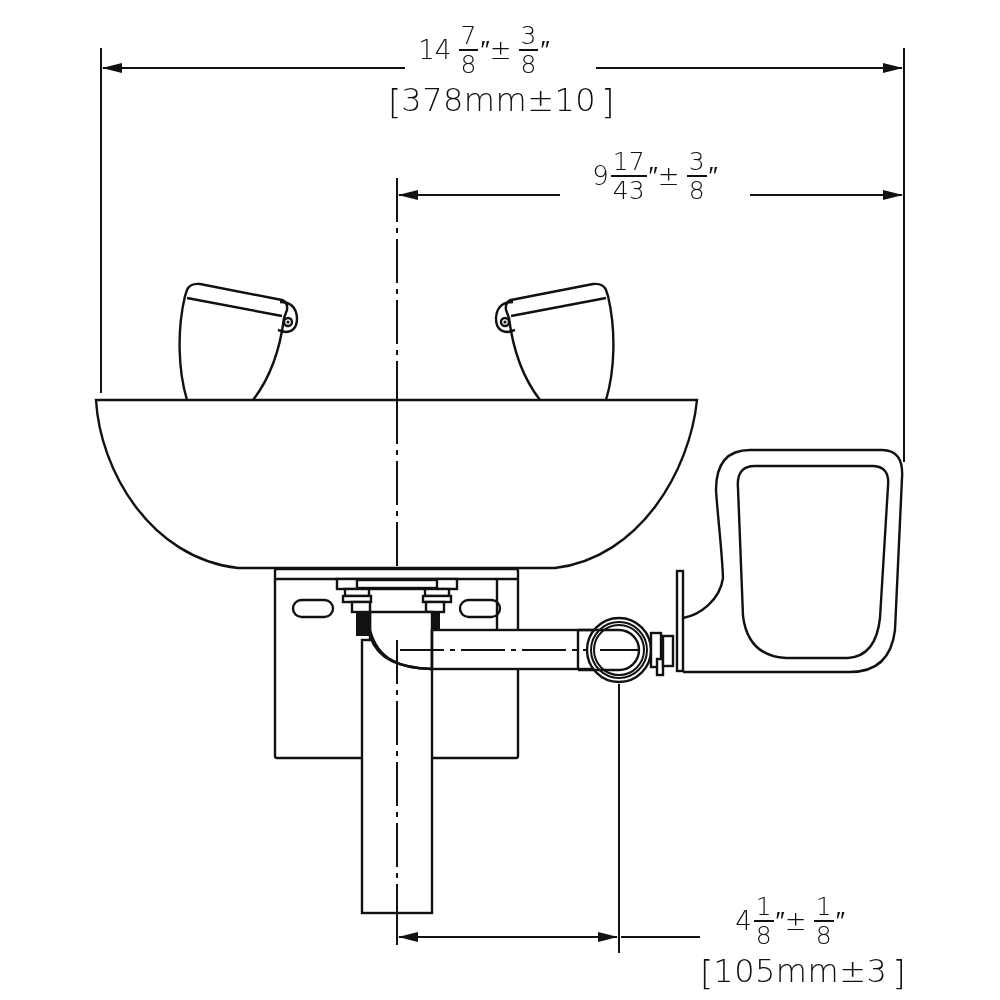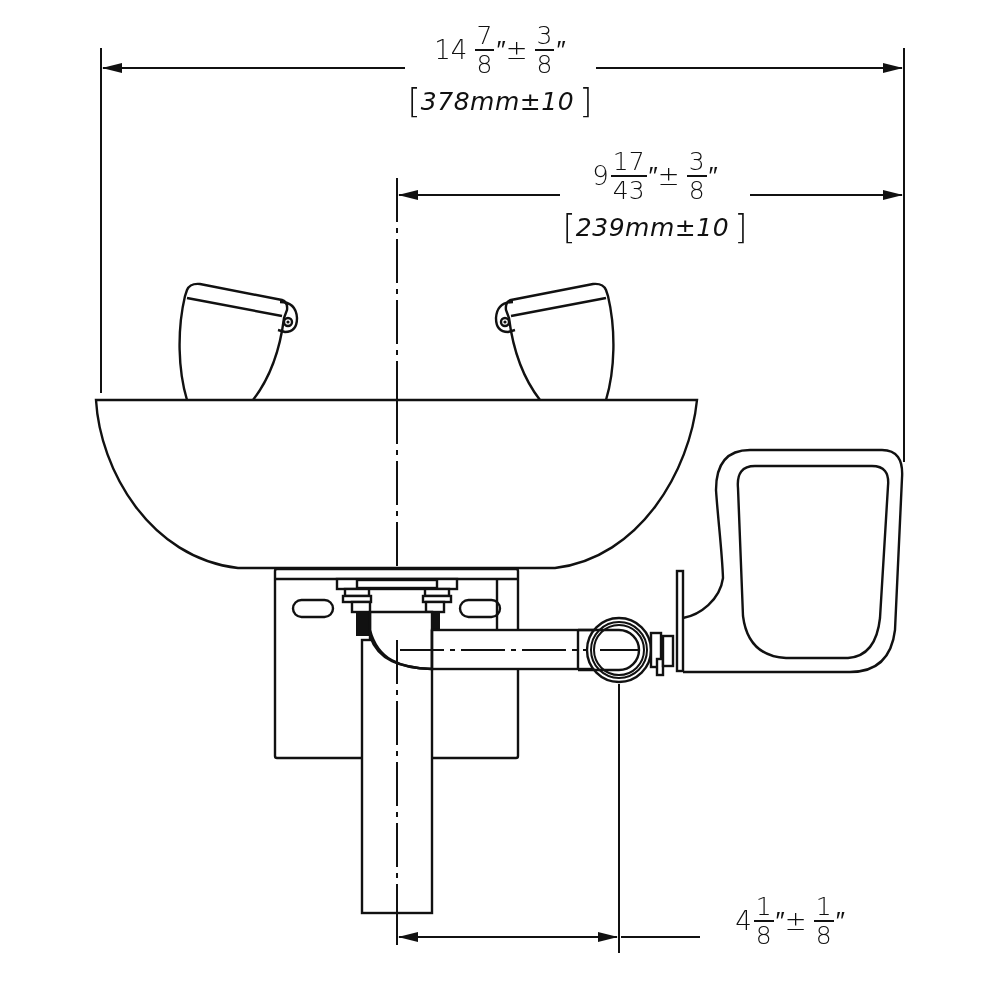--- a/index.html
+++ b/index.html
@@ -9,21 +9,21 @@
   .thin{stroke:#111;stroke-width:2;fill:none;}
   .fillw{stroke:#111;stroke-width:2.4;fill:#fff;}
   .cl{stroke:#111;stroke-width:2;fill:none;stroke-dasharray:44 6 5 6;}
   .ext{stroke:#111;stroke-width:2;fill:none;}
   .arrow{fill:#111;stroke:none;}
   .lbl{position:absolute;color:#111;font-family:"DejaVu Sans","Liberation Sans",sans-serif;font-weight:300;text-align:center;white-space:nowrap;line-height:1;}
   .frac{display:inline-flex;flex-direction:column;align-items:center;vertical-align:middle;margin:0 2px;}
   .frac .num{border-bottom:2px solid #111;padding:0 2px;}
   .frac span{font-size:25px;line-height:27px;}
   .main{font-size:26px;vertical-align:middle;}
-  .mm{font-size:25px;letter-spacing:0.5px;font-style:italic;}
+  .mm{font-size:32px;letter-spacing:0.5px;}
   .brk{font-size:34px;font-weight:200;vertical-align:-3px;}
 </style>
 </head>
 <body>
 
 <svg width="1000" height="1000" viewBox="0 0 1000 1000" xmlns="http://www.w3.org/2000/svg">
 
   <line class="ext" x1="101" y1="48" x2="101" y2="393"></line>
   <line class="ext" x1="904" y1="48" x2="904" y2="462"></line>
 
@@ -121,21 +121,21 @@
 
   <line class="ext" x1="619" y1="684" x2="619" y2="953"></line>
   <g>
     <line class="ext" x1="399" y1="937" x2="617" y2="937"></line>
     <line class="ext" x1="621" y1="937" x2="700" y2="937"></line>
     <polygon class="arrow" points="398,937 418,932 418,942"></polygon>
     <polygon class="arrow" points="618,937 598,932 598,942"></polygon>
   </g>
 </svg>
 
-<div class="lbl" style="left:404px;top:22px;width:192px;">
+<div class="lbl" style="left:388px;top:22px;width:192px;">
   <div>
     <span class="main">14</span>
     <span class="frac">
         <span class="num">7</span>
         <span>8</span>
       </span><span class="main">″</span><span class="main">±</span>
     <span class="frac">
         <span class="num">3</span>
         <span>8</span>
       </span><span class="main">″</span>
@@ -150,30 +150,30 @@
   <div>
     <span class="main">9</span><span class="frac">
         <span class="num">17</span>
         <span>43</span>
       </span><span class="main">″</span><span class="main">±</span>
     <span class="frac">
         <span class="num">3</span>
         <span>8</span>
       </span><span class="main">″</span>
   </div>
-  <div style="margin-top:6px;">
-    <span class="brk">[</span><span class="mm">239mm±10</span>
-    <span class="brk">]</span>
-  </div>
 </div>
 
 <div class="lbl" style="left:700px;top:893px;width:180px;">
   <div>
     <span class="main">4</span><span class="frac">
         <span class="num">1</span>
         <span>8</span>
       </span><span class="main">″</span><span class="main">±</span>
     <span class="frac">
         <span class="num">1</span>
         <span>8</span>
       </span><span class="main">″</span>
   </div>
+  <div style="margin-top:6px;">
+    <span class="brk">[</span><span class="mm">105mm±3</span>
+    <span class="brk">]</span>
+  </div>
 </div>
 
 </body></html>

